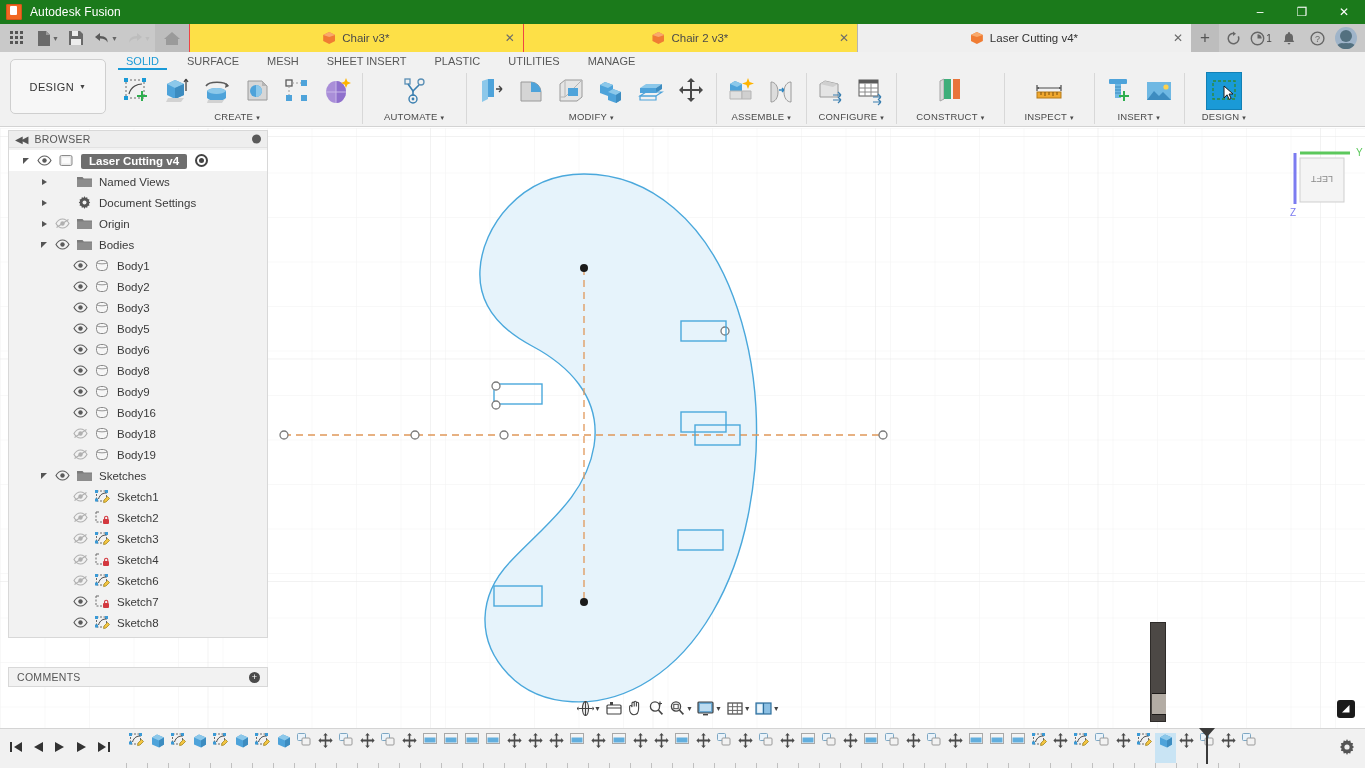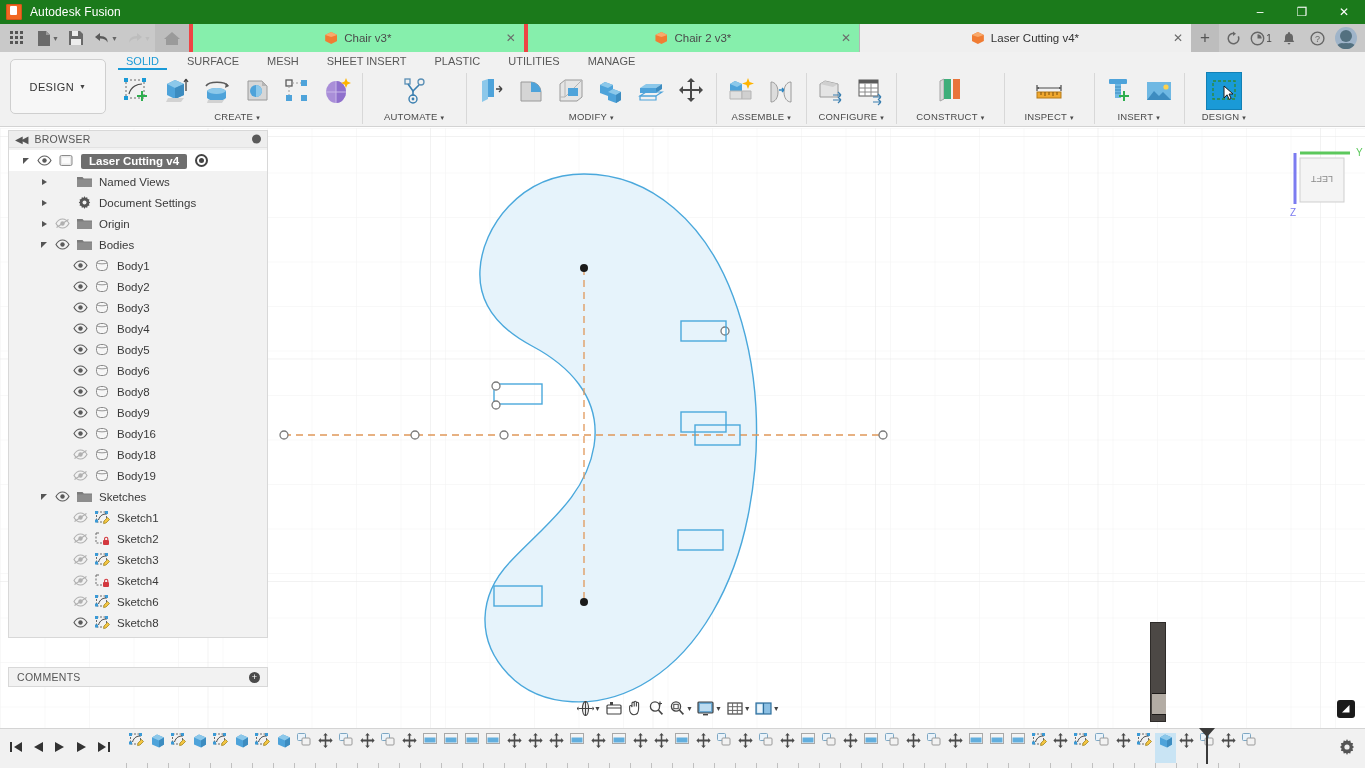--- a/index.html
+++ b/index.html
@@ -46,21 +46,21 @@
     color: #555; position: relative;
   }
   .qa-caret { font-size: 7px; color: #666; margin-left: -4px; padding-right: 4px; display:flex; align-items:center; height:28px;}
   .qa-home {
     width: 34px; height: 28px; background: #bdbdbd;
     display: flex; align-items: center; justify-content: center;
   }
   .tabs { display: flex; align-items: stretch; flex: 1; }
   .tab {
     flex: 1; position: relative; display: flex; align-items: center; justify-content: center;
-    background: #86efac; border-left: 4px solid #ef4444;
+    background: #fde047; border-left: 1px solid #ef4444;
     font-size: 11.5px; color: #4a4a4a;
   }
   .tab.active { background: #efefef; color: #333; border-left: 1px solid #b5b5b5; }
   .tab .cube {
     width: 12px; height: 12px; margin-right: 7px; position: relative; flex: none;
   }
   .tab .cube::before {
     content:""; position:absolute; inset:0;
     background:#f07c33;
     clip-path: polygon(50% 0%, 100% 26%, 100% 74%, 50% 100%, 0% 74%, 0% 26%);
@@ -830,37 +830,20 @@
               <path d="M7.5 1C3.5 1 1 5.5 1 5.5S3.5 10 7.5 10 14 5.5 14 5.5 11.5 1 7.5 1z" fill="none" stroke="#5a5a5a" stroke-width="1.1"></path>
               <circle cx="7.5" cy="5.5" r="2.2" fill="#5a5a5a"></circle>
             </svg>
           </span>
           <span class="ficon">
             <svg width="14" height="13" viewBox="0 0 14 13">
               <rect x="1.5" y="1.5" width="11" height="10" rx="4" fill="#f6f6f6" stroke="#8a8a8a"></rect>
               <path d="M1.5 3.8c2 1.4 9 1.4 11 0" fill="none" stroke="#8a8a8a" stroke-width=".9"></path>
             </svg>
           </span>
-          <span class="tlabel">Body4</span>
-        </div>
-        <div class="trow">
-          <span style="display: inline-block; flex: 0 0 auto; width: 46px;"></span>
-          <span class="tw"></span>
-          <span class="eye">
-            <svg width="15" height="11" viewBox="0 0 15 11">
-              <path d="M7.5 1C3.5 1 1 5.5 1 5.5S3.5 10 7.5 10 14 5.5 14 5.5 11.5 1 7.5 1z" fill="none" stroke="#5a5a5a" stroke-width="1.1"></path>
-              <circle cx="7.5" cy="5.5" r="2.2" fill="#5a5a5a"></circle>
-            </svg>
-          </span>
-          <span class="ficon">
-            <svg width="14" height="13" viewBox="0 0 14 13">
-              <rect x="1.5" y="1.5" width="11" height="10" rx="4" fill="#f6f6f6" stroke="#8a8a8a"></rect>
-              <path d="M1.5 3.8c2 1.4 9 1.4 11 0" fill="none" stroke="#8a8a8a" stroke-width=".9"></path>
-            </svg>
-          </span>
           <span class="tlabel">Body5</span>
         </div>
         <div class="trow">
           <span style="display: inline-block; flex: 0 0 auto; width: 46px;"></span>
           <span class="tw"></span>
           <span class="eye">
             <svg width="15" height="11" viewBox="0 0 15 11">
               <path d="M7.5 1C3.5 1 1 5.5 1 5.5S3.5 10 7.5 10 14 5.5 14 5.5 11.5 1 7.5 1z" fill="none" stroke="#5a5a5a" stroke-width="1.1"></path>
               <circle cx="7.5" cy="5.5" r="2.2" fill="#5a5a5a"></circle>
             </svg>
@@ -1077,20 +1060,39 @@
             <svg width="15" height="14" viewBox="0 0 15 14">
               <rect x="1.5" y="1" width="10" height="10" fill="none" stroke="#6a6a6a" stroke-dasharray="2 1.5"></rect>
               <rect x="0" y="0" width="3" height="3" fill="#3b9ad6"></rect>
               <rect x="10" y="0" width="3" height="3" fill="#3b9ad6"></rect>
               <rect x="0" y="8.5" width="3" height="3" fill="#3b9ad6"></rect>
               <path d="M3.5 9c1.5-5 5-6 7.5-6" fill="none" stroke="#4a4a4a" stroke-width="1"></path>
               <path d="M9 10l3.5-3.5 2 2L11 12l-2.4.6z" fill="#f4c542" stroke="#9a7c10" stroke-width=".7"></path>
             </svg>
           </span>
           <span class="tlabel">Sketch6</span>
+        </div>
+        <div class="trow">
+          <span style="display: inline-block; flex: 0 0 auto; width: 46px;"></span>
+          <span class="tw"></span>
+          <span class="eye">
+            <svg width="15" height="11" viewBox="0 0 15 11">
+              <path d="M7.5 1C3.5 1 1 5.5 1 5.5S3.5 10 7.5 10 14 5.5 14 5.5 11.5 1 7.5 1z" fill="none" stroke="#5a5a5a" stroke-width="1.1"></path>
+              <circle cx="7.5" cy="5.5" r="2.2" fill="#5a5a5a"></circle>
+            </svg>
+          </span>
+          <span class="ficon">
+            <svg width="15" height="14" viewBox="0 0 15 14">
+              <path d="M1 1v10h10" fill="none" stroke="#6a6a6a" stroke-dasharray="2 1.5"></path>
+              <path d="M1 1h3M8 11h3" stroke="#6a6a6a"></path>
+              <rect x="8" y="8" width="6" height="5" rx="1" fill="#d3383f"></rect>
+              <path d="M9.6 8V6.8a1.6 1.6 0 0 1 3.2 0V8" fill="none" stroke="#d3383f" stroke-width="1.1"></path>
+            </svg>
+          </span>
+          <span class="tlabel">Sketch7</span>
         </div>
         <div class="trow">
           <span style="display: inline-block; flex: 0 0 auto; width: 46px;"></span>
           <span class="tw"></span>
           <span class="eye">
             <svg width="15" height="11" viewBox="0 0 15 11">
               <path d="M7.5 1C3.5 1 1 5.5 1 5.5S3.5 10 7.5 10 14 5.5 14 5.5 11.5 1 7.5 1z" fill="none" stroke="#5a5a5a" stroke-width="1.1"></path>
               <circle cx="7.5" cy="5.5" r="2.2" fill="#5a5a5a"></circle>
             </svg>
           </span>

